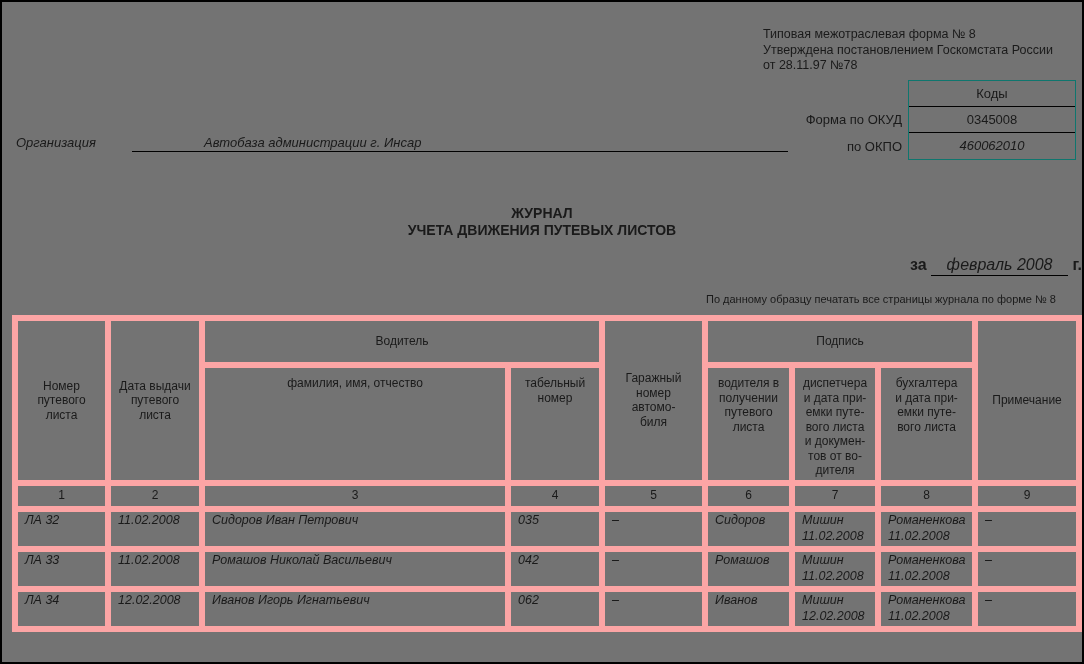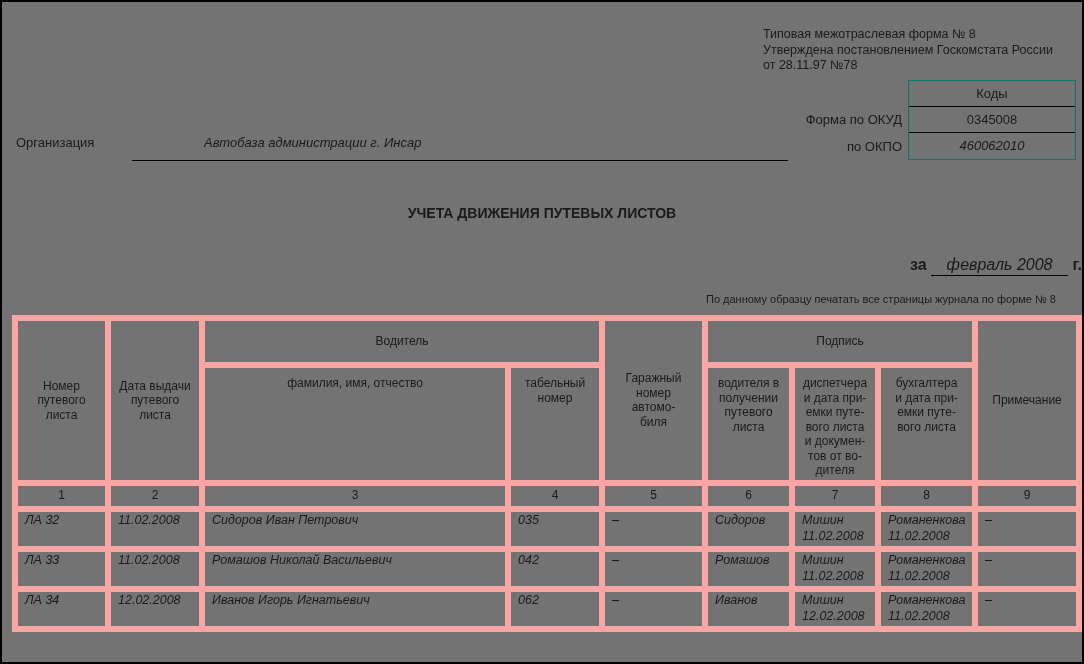--- a/index.html
+++ b/index.html
@@ -54,25 +54,25 @@
   .codes-box .codes-okud { border-bottom: 1px solid #000; }
   .codes-box .codes-okpo { font-style: italic; }
 
   
   .org-line {
     position: absolute;
     left: 14px; top: 131px;
     display: flex;
     font-size: 13px;
   }
-  .org-label { width: 116px; padding-top: 2px; }
+  .org-label { width: 116px; padding-top: 2px; font-style: italic; }
   .org-field {
     width: 656px;
     border-bottom: 1px solid #000;
-    padding: 2px 0 10px 72px;
+    padding: 2px 0 1px 72px;
     font-style: italic;
   }
 
   
   .doc-title {
     position: absolute;
     left: 0; top: 203px;
     width: 100%;
     text-align: center;
     font-size: 14px;
@@ -175,20 +175,21 @@
   </div>
 
   <div class="org-line">
     <div class="org-label">Организация</div>
     <div class="org-field">
       <span>Автобаза администрации г. Инсар</span>
     </div>
   </div>
 
   <div class="doc-title">
+    <div>ЖУРНАЛ</div>
     <div>УЧЕТА ДВИЖЕНИЯ ПУТЕВЫХ ЛИСТОВ</div>
   </div>
 
   <div class="period-line">
     <span class="period-prefix">за</span><span class="period-value">февраль 2008</span><span class="period-suffix">г.</span>
   </div>
 
   <div class="print-note">По данному образцу печатать все страницы журнала по форме № 8</div>
 
   <table class="journal">

